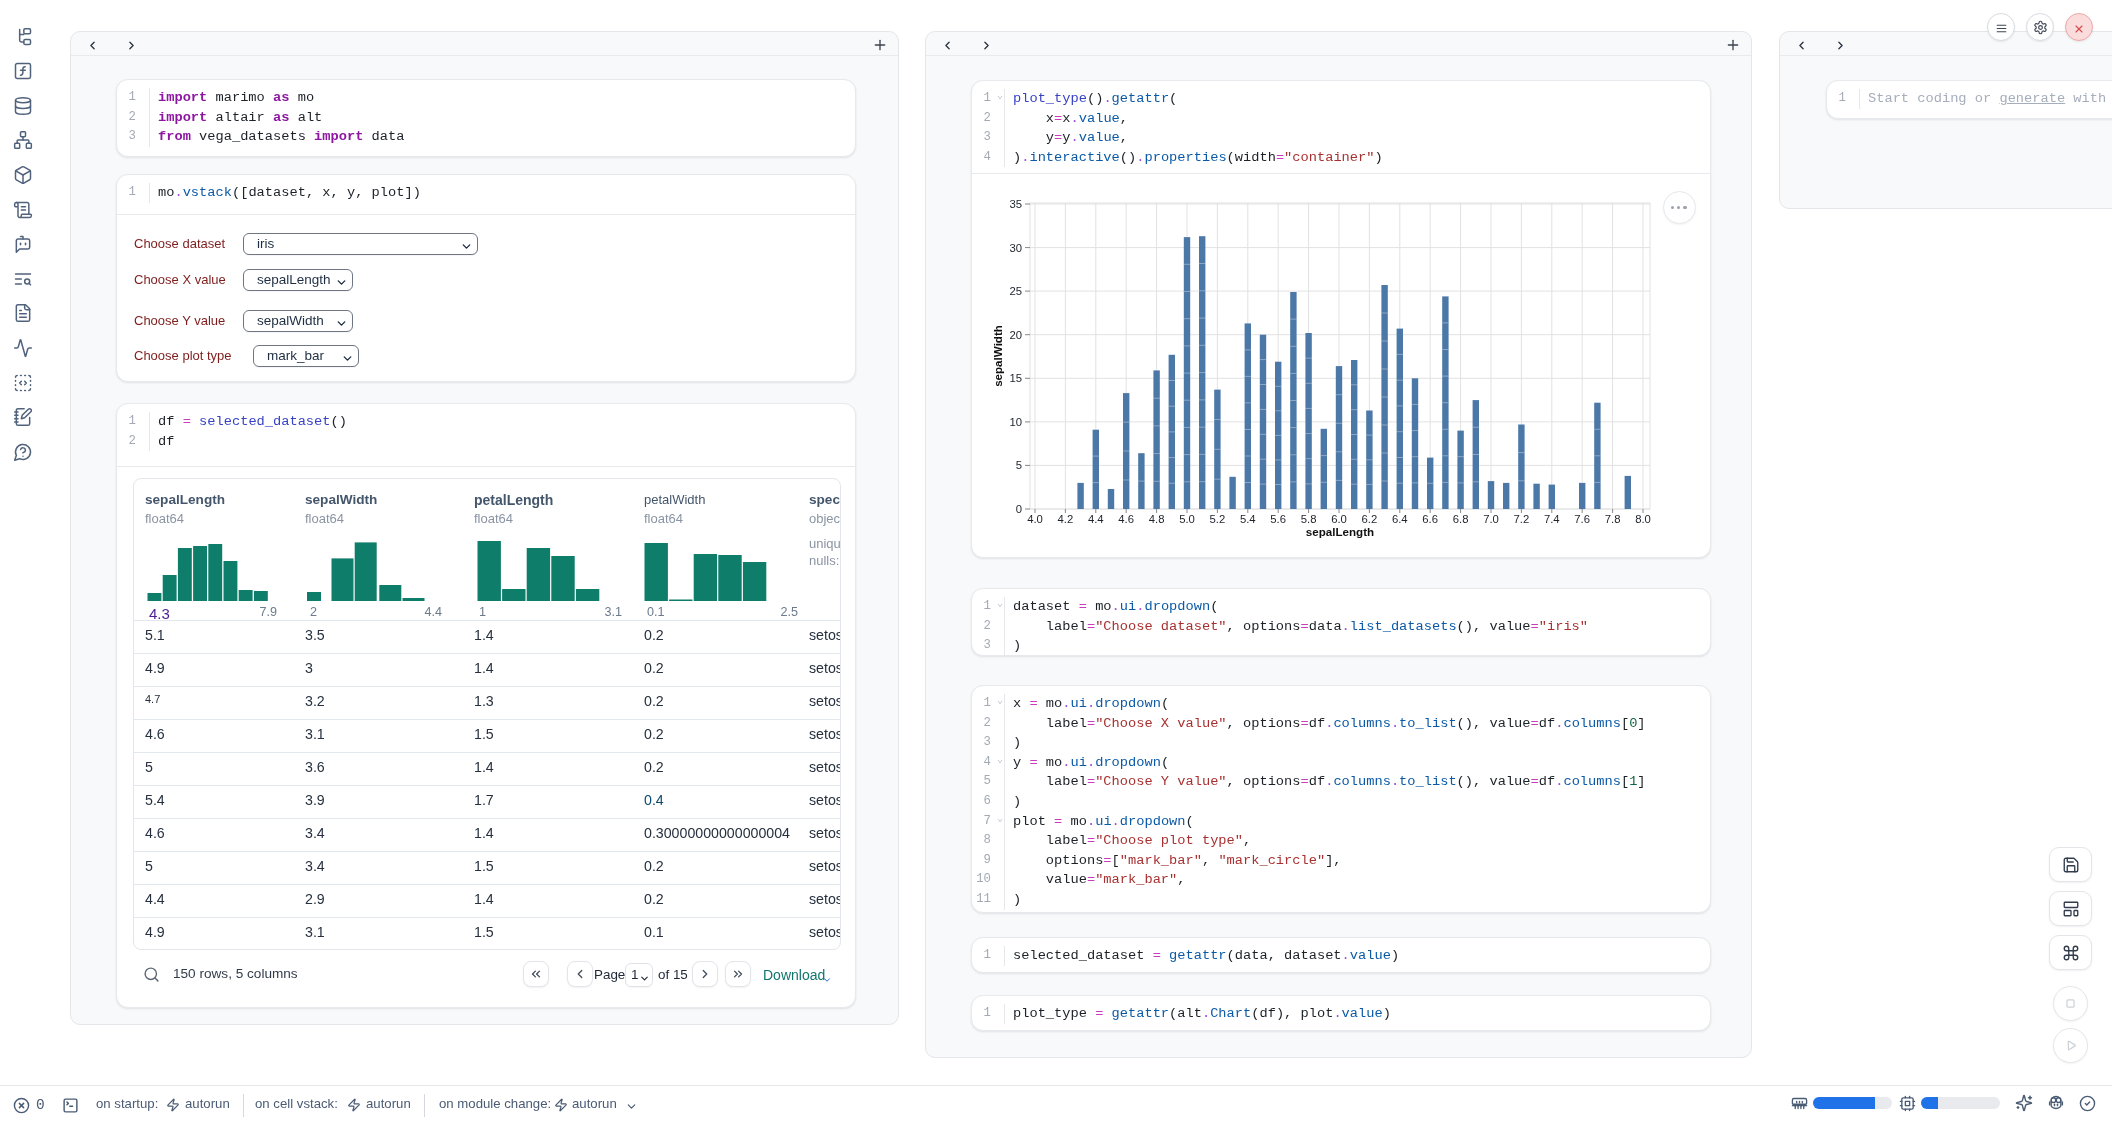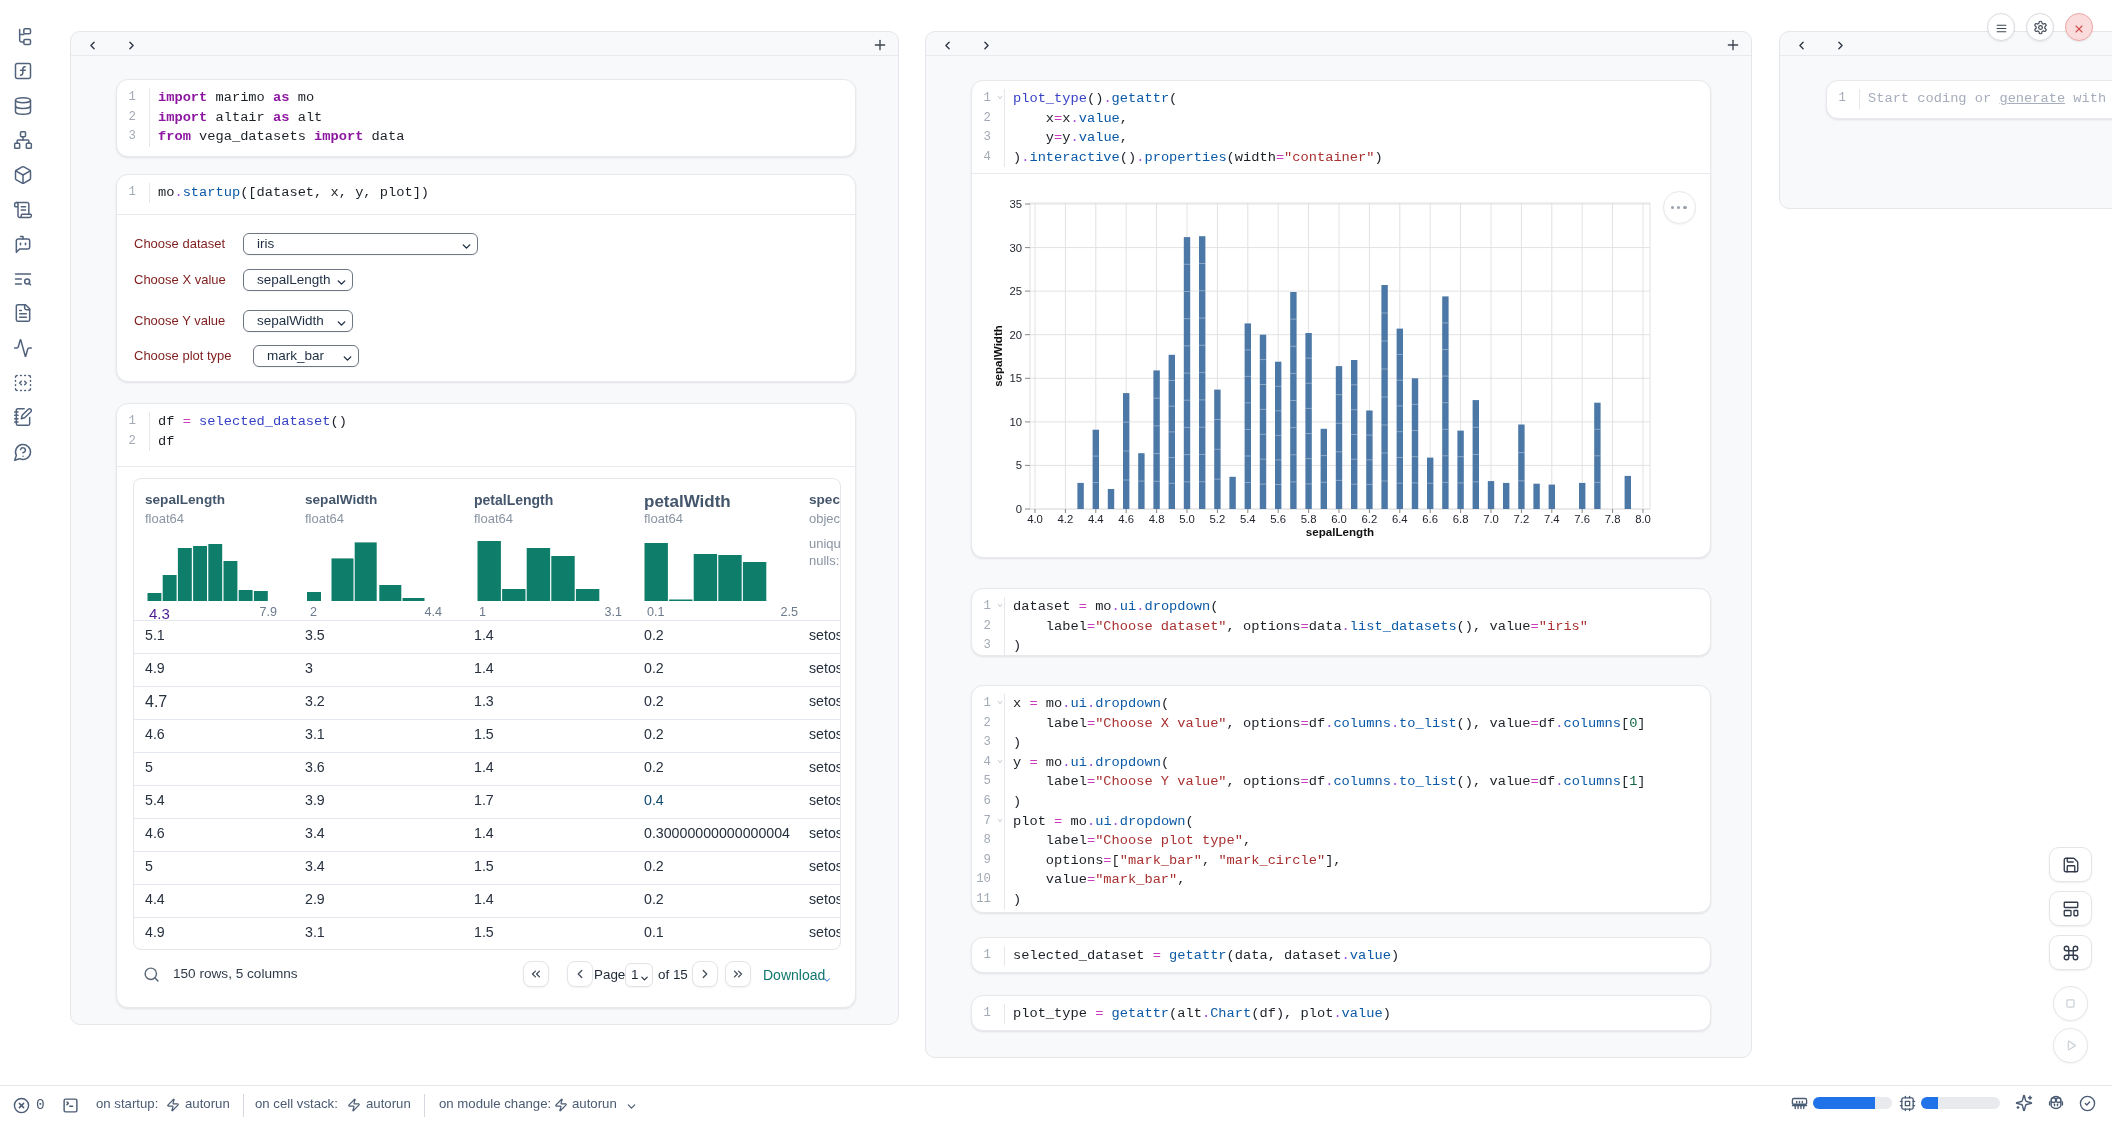--- a/index.html
+++ b/index.html
@@ -125,21 +125,21 @@
     </div>
 <div class="cell" style="left:45px;top:47px;width:740px;height:78px">
       <div class="code">
         <div class="cl"><span class="ln">1</span><span class="cc"><span class="k">import</span> marimo <span class="k">as</span> mo</span></div>
 <div class="cl"><span class="ln">2</span><span class="cc"><span class="k">import</span> altair <span class="k">as</span> alt</span></div>
 <div class="cl"><span class="ln">3</span><span class="cc"><span class="k">from</span> vega_datasets <span class="k">import</span> data</span></div>
       </div>
     </div>
 <div class="cell" style="left:45px;top:142px;width:740px;height:208px">
 <div class="code">
-        <div class="cl"><span class="ln">1</span><span class="cc">mo<span class="d">.</span><span class="p">startup</span>([dataset, x, y, plot])</span></div>
+        <div class="cl"><span class="ln">1</span><span class="cc">mo<span class="d">.</span><span class="p">vstack</span>([dataset, x, y, plot])</span></div>
       </div>
 <div class="divider" style="top:39px"></div>
 <div class="flabel" style="left:17px;top:58px">Choose dataset</div>
 <div class="selbox" style="left:126px;top:58px;width:235px">iris<div style="position:absolute;right:4px;top:5px;width:13px;height:13px"><svg style="" width="13" height="13" viewBox="0 0 24 24" fill="none" stroke="#1d2d42" stroke-width="2.6" stroke-linecap="round" stroke-linejoin="round">
             <path d="m6 9 6 6 6-6"></path>
           </svg></div></div>
 <div class="flabel" style="left:17px;top:94px">Choose X value</div>
 <div class="selbox" style="left:126px;top:94px;width:110px">sepalLength<div style="position:absolute;right:4px;top:5px;width:13px;height:13px"><svg style="" width="13" height="13" viewBox="0 0 24 24" fill="none" stroke="#1d2d42" stroke-width="2.6" stroke-linecap="round" stroke-linejoin="round">
             <path d="m6 9 6 6 6-6"></path>
           </svg></div></div>
@@ -158,21 +158,21 @@
 <div class="cl"><span class="ln">2</span><span class="cc">df</span></div>
       </div>
 <div class="divider" style="top:62px"></div>
 <div style="position:absolute;left:16px;top:74px;width:708px;height:472px;border:1px solid #e3e6ea;border-radius:8px;overflow:hidden;background:#fff">
 <div style="position:absolute;left:11px;top:13px;font-size:13.6px;font-weight:bold;color:#44566c">sepalLength</div>
 <div style="position:absolute;left:11px;top:32px;font-size:13px;color:#8a94a3">float64</div>
 <div style="position:absolute;left:171px;top:13px;font-size:13.6px;font-weight:bold;color:#44566c">sepalWidth</div>
 <div style="position:absolute;left:171px;top:32px;font-size:13px;color:#8a94a3">float64</div>
 <div style="position:absolute;left:340px;top:13px;font-size:14px;font-weight:bold;color:#44566c">petalLength</div>
 <div style="position:absolute;left:340px;top:32px;font-size:13px;color:#8a94a3">float64</div>
-<div style="position:absolute;left:510px;top:13px;font-size:17px;font-weight:bold;color:#44566c">petalWidth</div>
+<div style="position:absolute;left:510px;top:13px;font-size:13px;font-weight:normal;color:#44566c">petalWidth</div>
 <div style="position:absolute;left:510px;top:32px;font-size:13px;color:#8a94a3">float64</div>
 <div style="position:absolute;left:675px;top:13px;font-size:13.6px;font-weight:bold;color:#44566c">species</div>
 <div style="position:absolute;left:675px;top:32px;font-size:13px;color:#8a94a3">object</div>
 <div style="position:absolute;left:675px;top:57px;font-size:13px;color:#8a94a3;white-space:nowrap">unique: 3</div>
 <div style="position:absolute;left:675px;top:74px;font-size:13px;color:#8a94a3;white-space:nowrap">nulls: 0</div>
 <svg style="position:absolute;left:13px;top:62px" width="135" height="60">
           <rect x="0.5" y="52.0" width="13.9" height="8.0" fill="#0e7e6b"></rect>
           <rect x="15.7" y="34.0" width="13.9" height="26.0" fill="#0e7e6b"></rect>
           <rect x="30.9" y="7.0" width="13.9" height="53.0" fill="#0e7e6b"></rect>
           <rect x="46.1" y="5.0" width="13.9" height="55.0" fill="#0e7e6b"></rect>
@@ -216,21 +216,21 @@
 <div style="position:absolute;left:340px;top:148px;font-size:14.2px;color:#26303e;white-space:nowrap">1.4</div>
 <div style="position:absolute;left:510px;top:148px;font-size:14.2px;color:#26303e;white-space:nowrap">0.2</div>
 <div style="position:absolute;left:675px;top:148px;font-size:14.2px;color:#26303e;white-space:nowrap">setosa</div>
 <div class="rowline" style="position:absolute;left:0;top:174px;width:708px;height:33px"></div>
 <div style="position:absolute;left:11px;top:181px;font-size:14.2px;color:#26303e;white-space:nowrap">4.9</div>
 <div style="position:absolute;left:171px;top:181px;font-size:14.2px;color:#26303e;white-space:nowrap">3</div>
 <div style="position:absolute;left:340px;top:181px;font-size:14.2px;color:#26303e;white-space:nowrap">1.4</div>
 <div style="position:absolute;left:510px;top:181px;font-size:14.2px;color:#26303e;white-space:nowrap">0.2</div>
 <div style="position:absolute;left:675px;top:181px;font-size:14.2px;color:#26303e;white-space:nowrap">setosa</div>
 <div class="rowline" style="position:absolute;left:0;top:207px;width:708px;height:33px"></div>
-<div style="position:absolute;left:11px;top:214px;font-size:16px;color:#26303e;white-space:nowrap">4.7</div>
+<div style="position:absolute;left:11px;top:214px;font-size:11px;color:#26303e;white-space:nowrap">4.7</div>
 <div style="position:absolute;left:171px;top:214px;font-size:14.2px;color:#26303e;white-space:nowrap">3.2</div>
 <div style="position:absolute;left:340px;top:214px;font-size:14.2px;color:#26303e;white-space:nowrap">1.3</div>
 <div style="position:absolute;left:510px;top:214px;font-size:14.2px;color:#26303e;white-space:nowrap">0.2</div>
 <div style="position:absolute;left:675px;top:214px;font-size:14.2px;color:#26303e;white-space:nowrap">setosa</div>
 <div class="rowline" style="position:absolute;left:0;top:240px;width:708px;height:33px"></div>
 <div style="position:absolute;left:11px;top:247px;font-size:14.2px;color:#26303e;white-space:nowrap">4.6</div>
 <div style="position:absolute;left:171px;top:247px;font-size:14.2px;color:#26303e;white-space:nowrap">3.1</div>
 <div style="position:absolute;left:340px;top:247px;font-size:14.2px;color:#26303e;white-space:nowrap">1.5</div>
 <div style="position:absolute;left:510px;top:247px;font-size:14.2px;color:#26303e;white-space:nowrap">0.2</div>
 <div style="position:absolute;left:675px;top:247px;font-size:14.2px;color:#26303e;white-space:nowrap">setosa</div>

